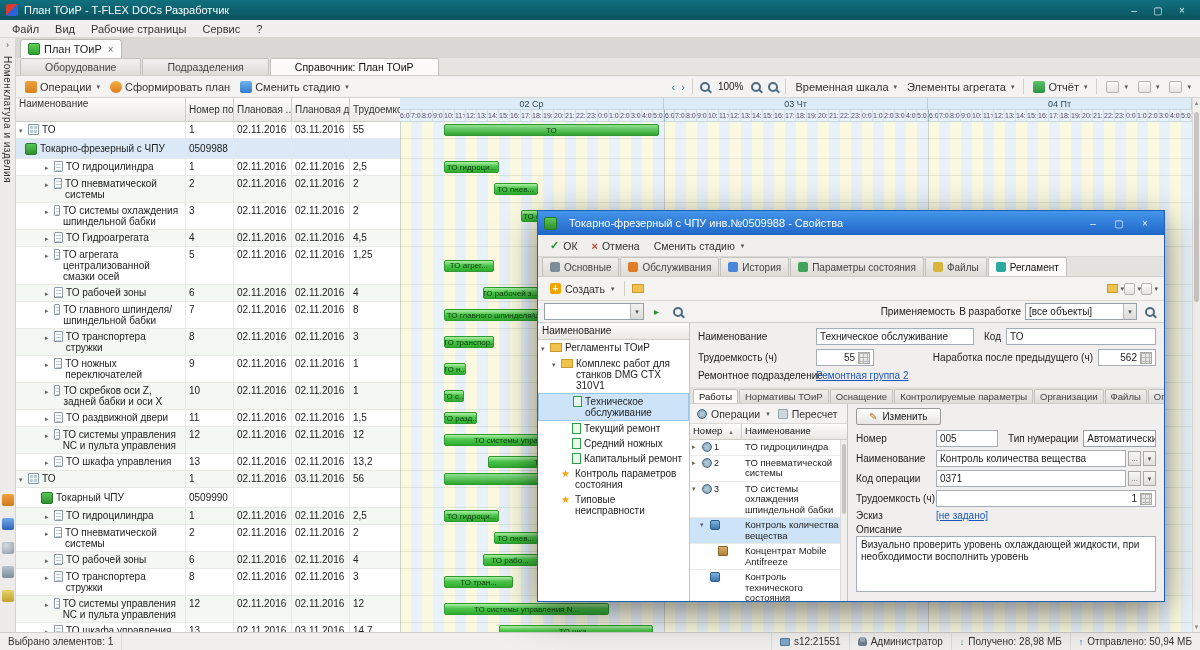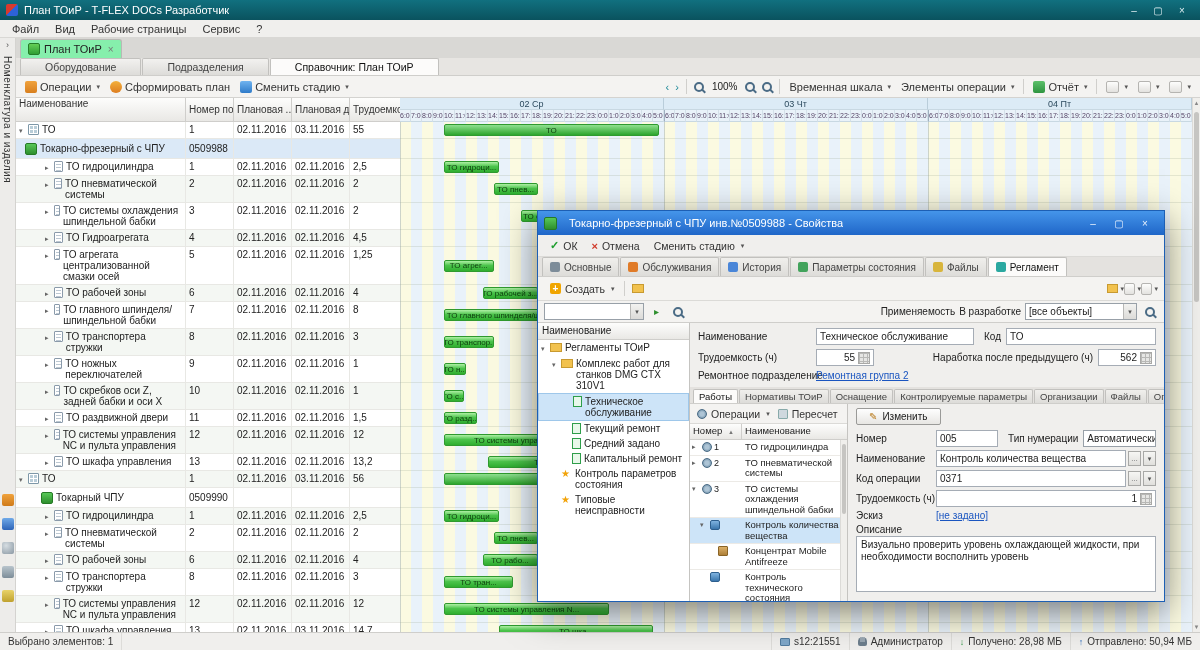--- a/index.html
+++ b/index.html
@@ -8,21 +8,21 @@
 #app{position:relative;width:1200px;height:650px;background:#e9e8e6;overflow:hidden}
 
 .titlebar{position:absolute;left:0;top:0;right:0;height:20px;background:linear-gradient(#11707f,#0a525e);color:#fff;display:flex;align-items:center;padding:0 6px;font-size:11px}
 .app-ico{width:12px;height:12px;background:linear-gradient(135deg,#d83a2e 50%,#2e62d8 50%);border-radius:2px;margin-right:6px;flex:none}
 .win-btns{margin-left:auto;display:flex}
 .wbtn{width:24px;text-align:center;font-size:10px;color:#dfeef1;cursor:default}
 .menubar{position:absolute;left:0;top:20px;right:0;height:18px;background:#f0efed;border-bottom:1px solid #d9d8d5;display:flex;align-items:center;padding-left:4px}
 .mitem{padding:2px 8px;font-size:11px;color:#333}
 
 .doctabs{position:absolute;left:16px;top:38px;right:0;height:20px;background:#d9d8d5;display:flex;align-items:flex-end;padding-left:4px}
-.doctab{display:flex;align-items:center;gap:4px;background:#86efac;border:1px solid #b9b8b5;border-bottom:none;border-radius:3px 3px 0 0;padding:2px 7px;font-size:11px;height:19px}
+.doctab{display:flex;align-items:center;gap:4px;background:#ffffff;border:1px solid #b9b8b5;border-bottom:none;border-radius:3px 3px 0 0;padding:2px 7px;font-size:11px;height:19px}
 .tab-close{color:#777;font-size:10px;margin-left:2px}
 .subtabs{position:absolute;left:16px;top:58px;right:0;height:18px;background:#e7e5e2;border-bottom:1px solid #cfcecb;display:flex;align-items:flex-end;padding-left:4px}
 .stab{padding:2px 24px;font-size:10.5px;border:1px solid #c2c1be;border-bottom:none;background:linear-gradient(#f2f1ef,#dddcd9);margin-right:1px;border-radius:2px 2px 0 0;color:#444}
 .stab.active{background:#fcfbfa;color:#111}
 #toolbar{position:absolute;left:16px;top:76px;right:0;height:22px;background:#f4f3f1;border-bottom:1px solid #d4d3d0;display:flex;align-items:center;padding:0 4px}
 .tbtn{display:inline-flex;align-items:center;gap:3px;padding:2px 5px;font-size:11px;color:#333;white-space:nowrap}
 .car{font-size:7px;color:#555;margin-left:2px}
 .tsep{width:1px;height:15px;background:#d0cfcc;margin:0 4px;flex:none}
 .tb-right{margin-left:auto;display:flex;align-items:center}
 .ic{width:12px;height:12px;display:inline-block;border-radius:2px;flex:none}
@@ -238,21 +238,21 @@
         </span>
       <span class="qic">
           <span class="mag"></span>
         </span>
       <span class="tsep"></span>
       <span class="tbtn">
           <span>Временная шкала</span>
           <span class="car">▾</span>
         </span>
       <span class="tbtn">
-          <span>Элементы операции</span>
+          <span>Элементы агрегата</span>
           <span class="car">▾</span>
         </span>
       <span class="tsep"></span>
       <span class="tbtn">
         <span class="ic ic-report"></span>
         <span>Отчёт</span>
           <span class="car">▾</span>
       </span>
       <span class="tsep"></span>
       <span class="tbtn">
@@ -911,21 +911,21 @@
               <span class="tlab">Техническое обслуживание</span>
             </div>
             <div class="titem" style="padding-left: 25px;">
               <span class="exp"></span>
               <span class="ic-doc-green"></span>
               <span class="tlab">Текущий ремонт</span>
             </div>
             <div class="titem" style="padding-left: 25px;">
               <span class="exp"></span>
               <span class="ic-doc-green"></span>
-              <span class="tlab">Средний задано</span>
+              <span class="tlab">Средний ножных</span>
             </div>
             <div class="titem" style="padding-left: 25px;">
               <span class="exp"></span>
               <span class="ic-doc-green"></span>
               <span class="tlab">Капитальный ремонт</span>
             </div>
             <div class="titem" style="padding-left: 14px;">
               <span class="exp"></span>
               <span class="ic-star"></span>
               <span class="tlab">Контроль параметров состояния</span>

